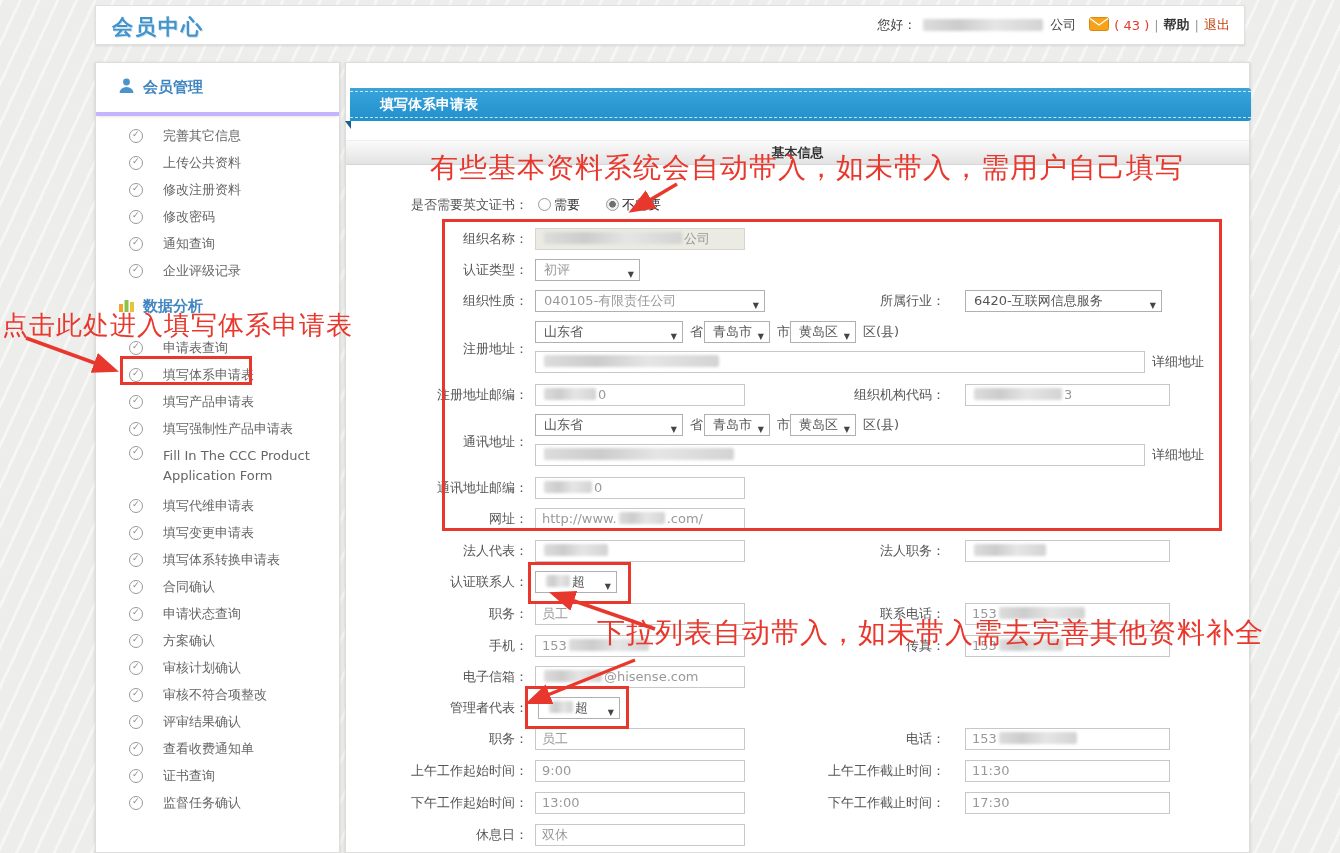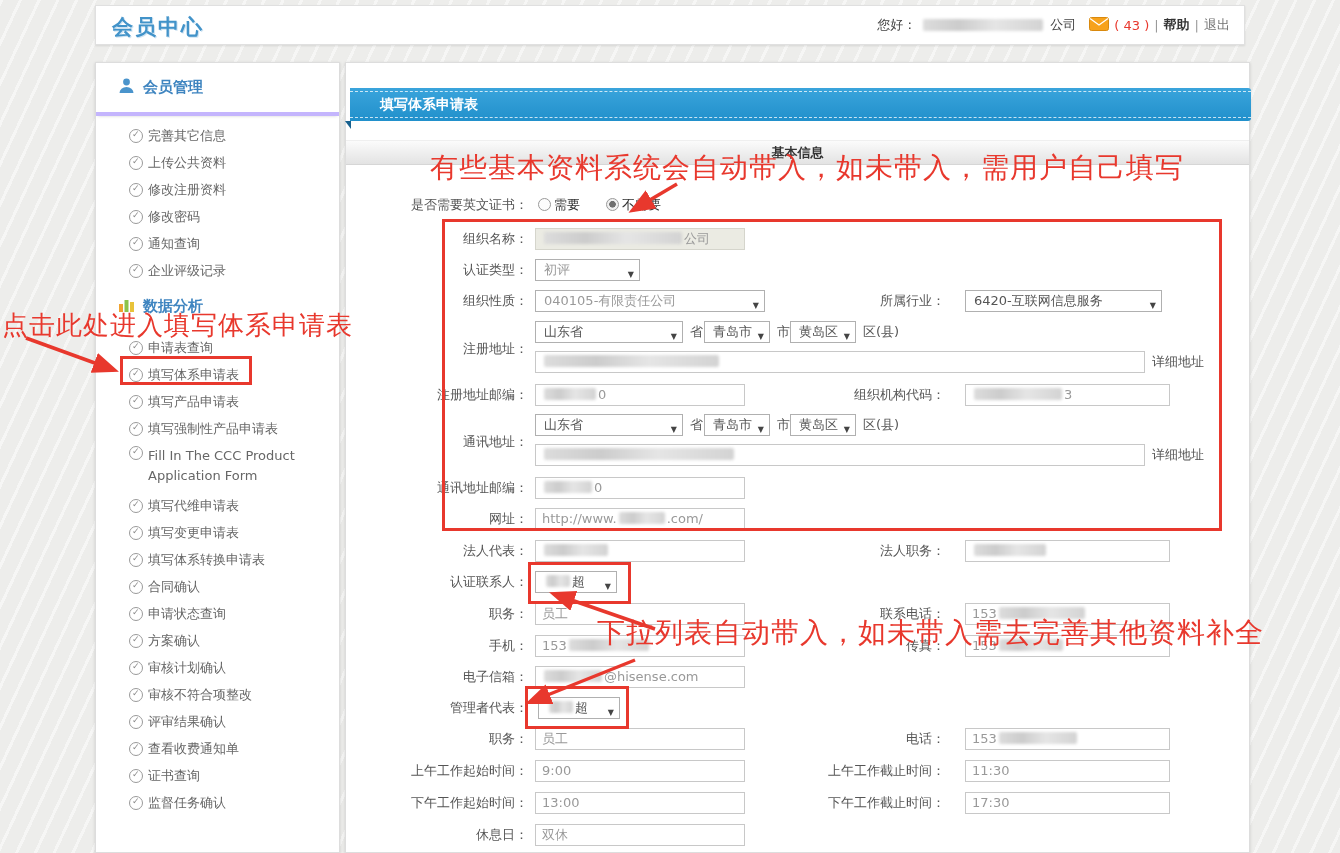--- a/index.html
+++ b/index.html
@@ -9,32 +9,32 @@
     background-image:repeating-linear-gradient(115deg,rgba(255,255,255,.5) 0 3px,rgba(255,255,255,0) 3px 17px);}
   
   .topbar{position:absolute;left:95px;top:5px;width:1150px;height:40px;background:#fff;
     border:1px solid #e0e0e0;box-sizing:border-box;box-shadow:0 1px 2px rgba(0,0,0,.10);}
   .logo{position:absolute;left:16px;top:7px;font-size:21px;font-weight:bold;color:#4293c9;
     letter-spacing:2px;text-shadow:1px 1px 0 #cfe3f2;}
   .tright{position:absolute;right:14px;top:0;height:38px;display:flex;align-items:center;gap:5px;
     font-size:13px;color:#444;white-space:nowrap;}
   .mailcount{color:#e8382d;}
   .tlink{color:#333;font-weight:bold;cursor:pointer;}
-  .tlink2{color:#737373;cursor:pointer;}
+  .tlink2{color:#c2410c;cursor:pointer;}
   .sep{color:#999;}
   .mailicon{display:inline-block;margin-left:8px;}
   
   .sidebar{position:absolute;left:95px;top:62px;width:245px;height:791px;background:#fff;
     border:1px solid #ddd;box-sizing:border-box;box-shadow:0 1px 3px rgba(0,0,0,.15);}
   .shead{display:flex;align-items:center;padding-left:22px;gap:8px;color:#3f85c0;
     font-weight:bold;font-size:15px;}
   .shead1{height:49px;border-bottom:4px solid #c4b5fd;box-shadow:0 2px 3px -2px rgba(0,0,0,.18);text-align:center;}
   .shead2{height:44px;}
   .smenu{list-style:none;margin:6px 0 0;padding:0;}
-  .smenu li{height:27px;display:flex;align-items:center;gap:5px;padding-left:33px;
+  .smenu li{height:27px;display:flex;align-items:center;gap:20px;padding-left:33px;
     font-size:13px;color:#666;cursor:pointer;}
   .smenu li.tall{height:46px;align-items:flex-start;padding-top:4px;}
   .tall .mi-t{line-height:20px;width:170px;white-space:normal;}
   .ci{width:12px;height:12px;border:1px solid #9a9a9a;border-radius:50%;flex:0 0 12px;position:relative;}
   .ci::after{content:"✓";position:absolute;left:2px;top:-2px;font-size:9px;color:#8a8a8a;line-height:12px;}
   
   .main{position:absolute;left:345px;top:62px;width:905px;height:791px;background:#fff;
     border:1px solid #ddd;box-sizing:border-box;box-shadow:0 1px 3px rgba(0,0,0,.15);}
   .banner{position:absolute;left:350px;top:88px;width:901px;height:33px;
     background:linear-gradient(#3aa4dc,#2190cb);border-radius:0 3px 3px 0;}

